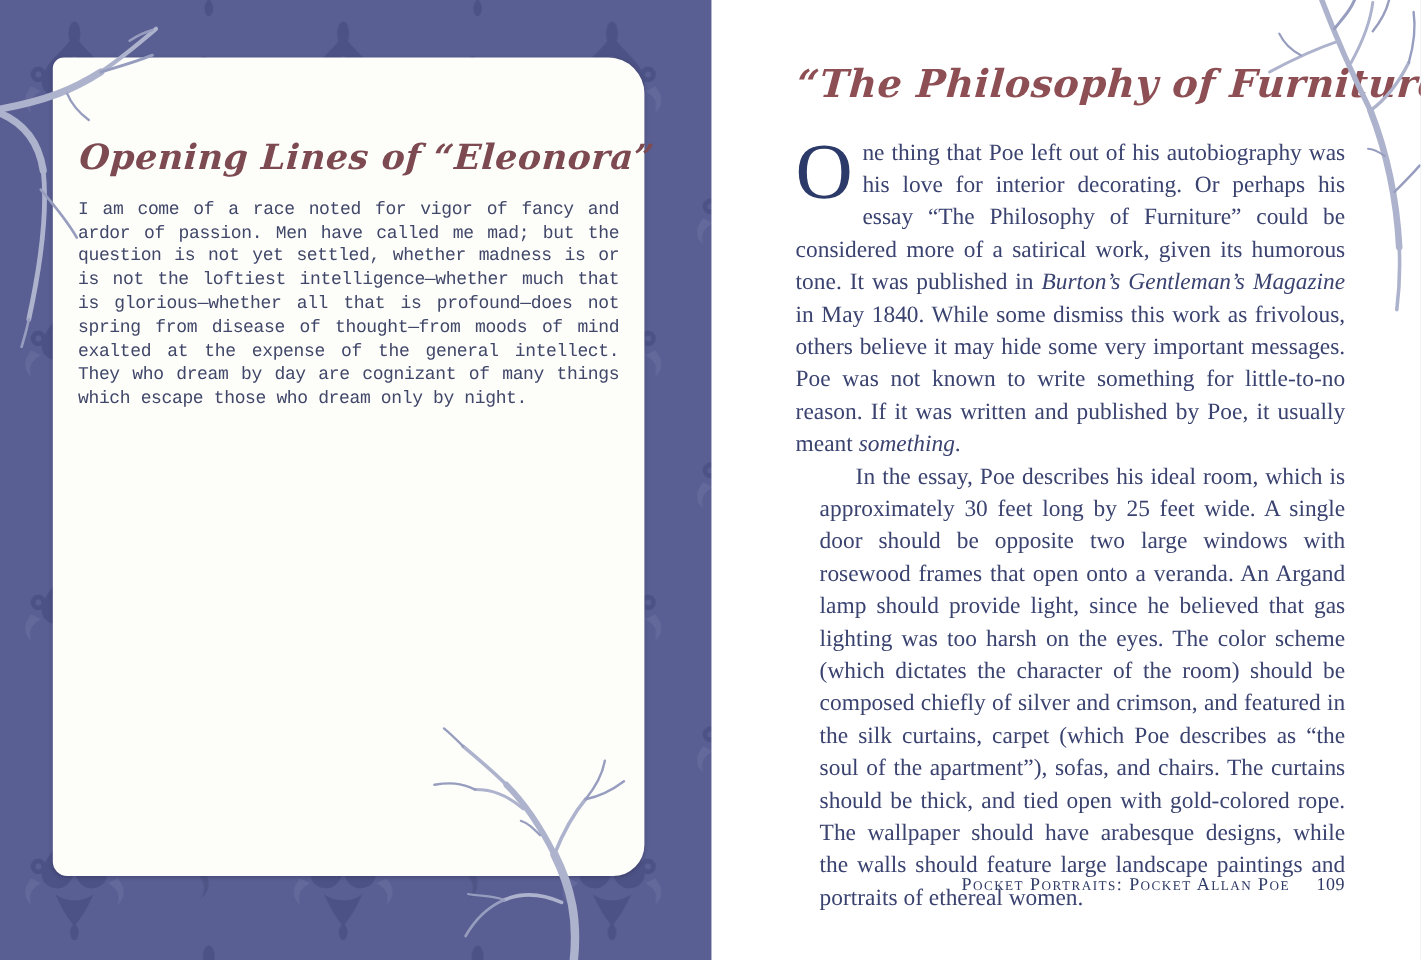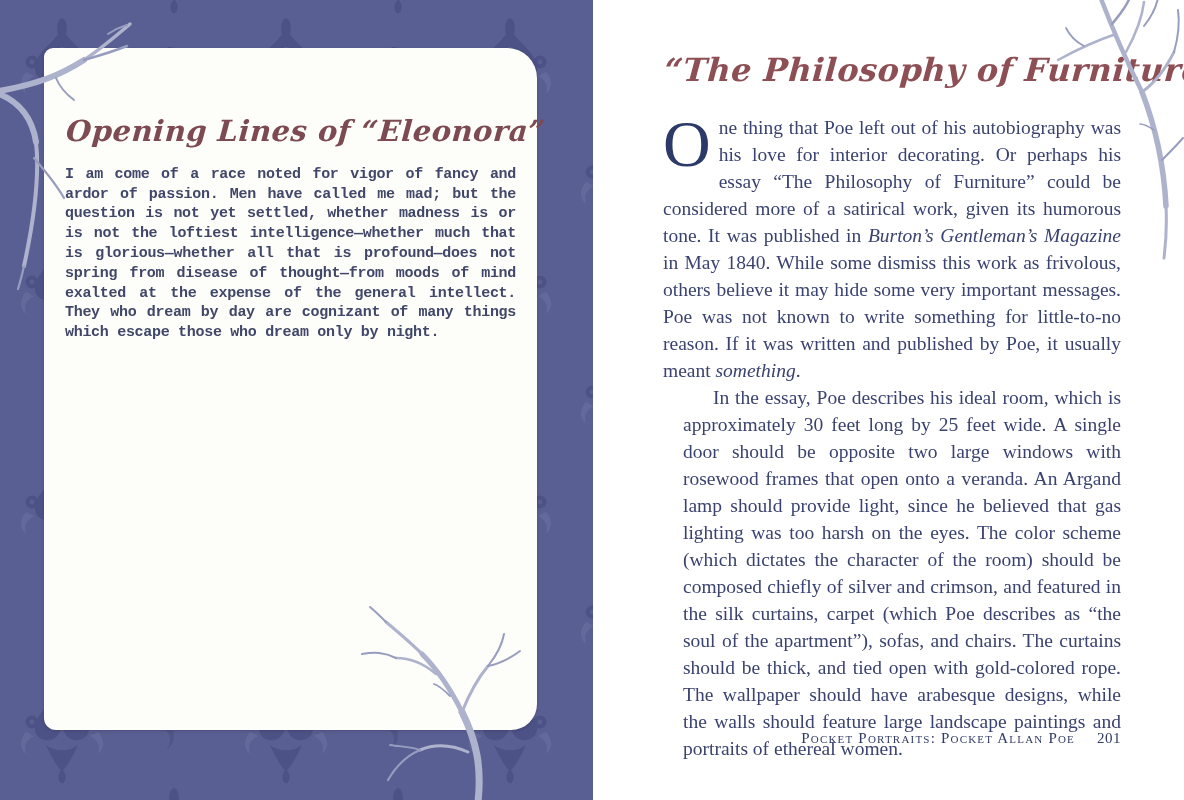--- a/index.html
+++ b/index.html
@@ -12,21 +12,21 @@
   .wallpaper{position:absolute;left:0;top:0;width:593px;height:800px;display:block;}
 
   .paper{position:absolute;left:44px;top:48px;width:493px;height:682px;
          background:#fdfdfa;border-radius:9px 30px 26px 12px;z-index:2;
          box-shadow:0 1px 3px rgba(30,32,60,.25);}
   .paper-inner{padding:66px 21px 0 21px;}
   .note-title{font-family:"DejaVu Serif",serif;font-style:italic;font-weight:bold;
               font-size:29px;line-height:1.2;color:#7c4a50;letter-spacing:.5px;
               transform:skewX(-4deg);transform-origin:left bottom;white-space:nowrap;}
   .note-body{margin-top:16px;font-family:"Liberation Mono","DejaVu Sans Mono",monospace;
-             font-weight:700;font-size:15px;line-height:19.8px;color:#404768;
+             font-weight:400;font-size:15px;line-height:19.8px;color:#404768;
              text-align:justify;letter-spacing:-0.3px;}
 
   
   .right-page{position:absolute;left:593px;top:0;width:591px;height:800px;background:#ffffff;}
   .chapter-title{margin:50px 58px 0 70px;font-family:"DejaVu Serif",serif;font-style:italic;
                  font-weight:bold;font-size:32px;line-height:1.25;color:#8d4e54;
                  letter-spacing:.5px;transform:skewX(-4deg);transform-origin:left bottom;
                  white-space:nowrap;}
   .body-copy{margin:24px 63px 0 70px;width:458px;color:#3a4270;
              font-size:19.5px;line-height:27px;text-align:justify;}
@@ -127,21 +127,21 @@
     <div class="chapter-title">“The Philosophy of Furniture”</div>
 
     <div class="body-copy">
       <p>
         <span class="drop-cap">O</span><span>ne thing that Poe left out of his autobiography was his love for interior decorating. Or perhaps his essay “The Philosophy of Furniture” could be considered more of a satirical work, given its humorous tone. It was published in </span><span class="em">Burton’s Gentleman’s Magazine</span><span> in May 1840. While some dismiss this work as frivolous, others believe it may hide some very important messages. Poe was not known to write something for little-to-no reason. If it was written and published by Poe, it usually meant </span><span class="em">something</span><span>.</span>
       </p>
       <p class="indented">In the essay, Poe describes his ideal room, which is approximately 30 feet long by 25 feet wide. A single door should be opposite two large windows with rosewood frames that open onto a veranda. An Argand lamp should provide light, since he believed that gas lighting was too harsh on the eyes. The color scheme (which dictates the character of the room) should be composed chiefly of silver and crimson, and featured in the silk curtains, carpet (which Poe describes as “the soul of the apartment”), sofas, and chairs. The curtains should be thick, and tied open with gold-colored rope. The wallpaper should have arabesque designs, while the walls should feature large landscape paintings and portraits of ethereal women.</p>
     </div>
 
     <div class="page-footer">
-      <span>Pocket Portraits: Pocket Allan Poe</span><span class="pgnum">201</span>
+      <span>Pocket Portraits: Pocket Allan Poe</span><span class="pgnum">109</span>
     </div>
   </div>
 
   <svg class="branch branch-top-right" width="130" height="260" viewBox="0 0 130 260" aria-hidden="true">
     <path d="M46,-4 C58,28 72,60 88,92" stroke-width="4.5"></path>
     <path d="M88,92 C102,128 110,168 112,206" stroke-width="5.5"></path>
     <path d="M112,206 C113,226 112,242 110,258" stroke-width="3"></path>
     <path class="dk" d="M58,24 C66,14 72,8 76,-3" stroke-width="2.5"></path>
     <path d="M72,52 C82,34 88,18 90,2" stroke-width="2.5"></path>
     <path class="dk" d="M90,26 C98,16 102,8 104,-2" stroke-width="2"></path>

